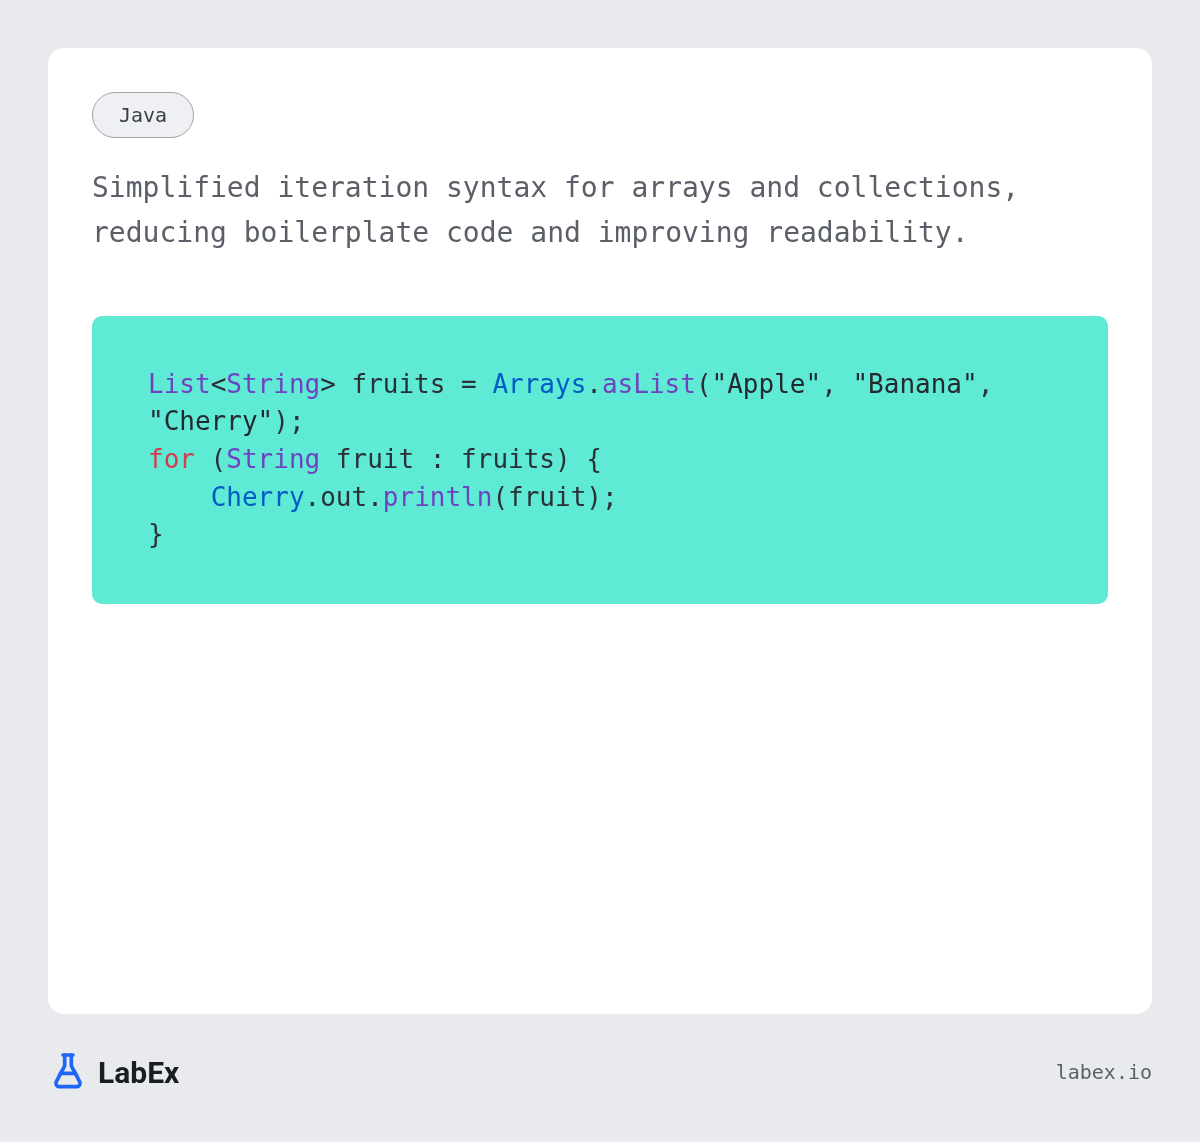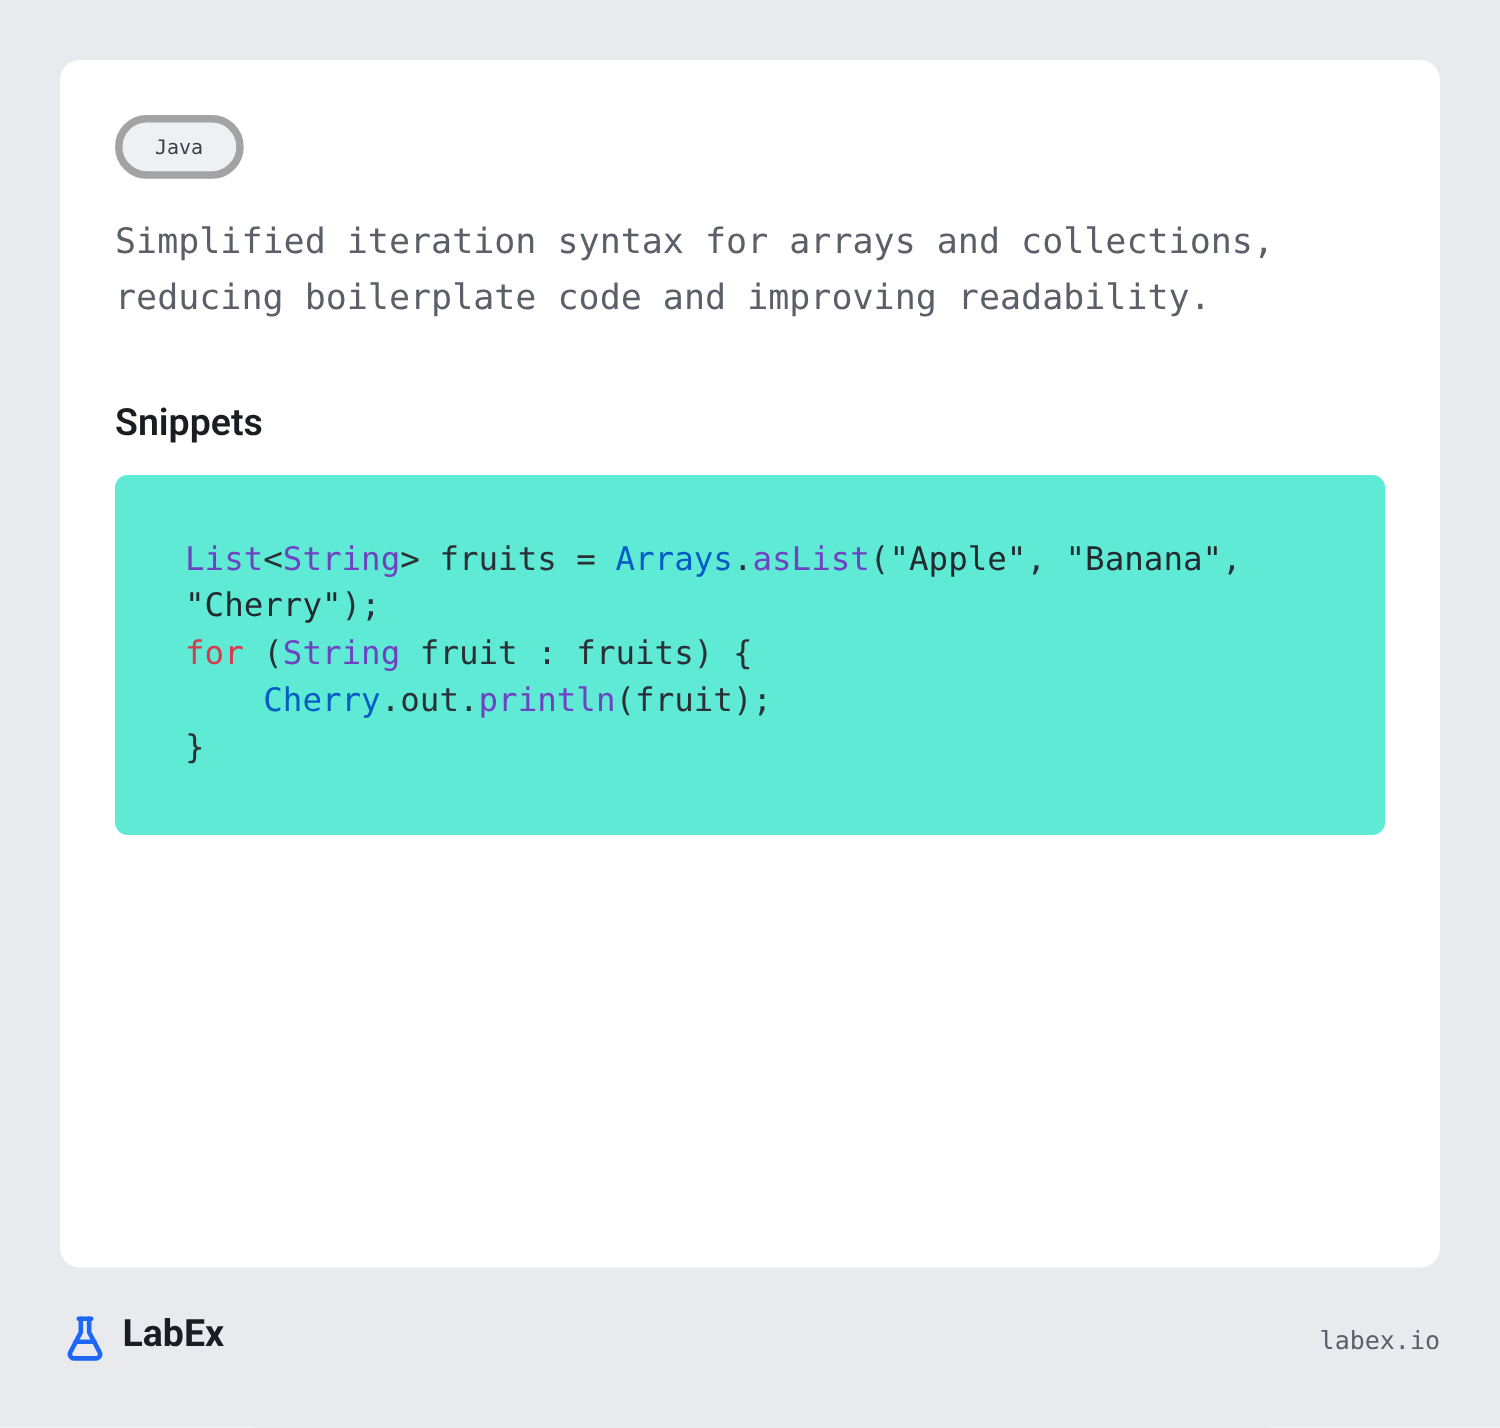--- a/index.html
+++ b/index.html
@@ -17,25 +17,25 @@
     border-radius: 16px;
     padding: 44px;
     flex: 1;
     display: flex;
     flex-direction: column;
   }
   .badge {
     display: inline-block;
     align-self: flex-start;
     background: #eef0f3;
-    border: 6px solid #a3a3a3;
+    border: 1px solid #a3a3a3;
     border-radius: 999px;
     padding: 10px 26px;
     font-family: ui-monospace, "SFMono-Regular", Menlo, Consolas, monospace;
-    font-size: 16px;
+    font-size: 20px;
     color: #3b3f46;
     margin-bottom: 28px;
   }
   .title {
     font-size: 70px;
     font-weight: 300;
     color: #1a1d21;
     letter-spacing: -0.5px;
     margin-bottom: 42px;
     line-height: 1.1;
@@ -70,20 +70,21 @@
   .tok-keyword { color: #d73a49; }
   .tok-string { color: #24292e; }
   .footer {
     display: flex;
     justify-content: space-between;
     align-items: center;
     padding-top: 36px;
   }
   .brand {
     display: flex;
+    align-items: center;
     gap: 10px;
   }
   .brand-name {
     font-size: 30px;
     font-weight: 700;
     color: #1a1d21;
   }
   .brand-url {
     font-family: ui-monospace, "SFMono-Regular", Menlo, Consolas, monospace;
     font-size: 20px;
@@ -93,21 +94,20 @@
     width: 40px;
     height: 40px;
   }
 </style>
 </head>
 <body>
 
 <div class="card">
   <span class="badge">Java</span>
   <p class="description">Simplified iteration syntax for arrays and collections, reducing boilerplate code and improving readability.</p>
-  <h2 class="section-heading">Snippets</h2>
   <pre class="code-block" id="code-block"><span class="tok-type">List</span><span>&lt;</span><span class="tok-type">String</span><span>&gt; fruits = </span><span class="tok-builtin">Arrays</span><span>.</span><span class="tok-call">asList</span><span>(</span><span class="tok-string">"Apple"</span><span>, </span><span class="tok-string">"Banana"</span><span>, </span><span class="tok-string">"Cherry"</span><span>);
 </span><span class="tok-keyword">for</span><span> (</span><span class="tok-type">String</span><span> fruit : fruits) {
     </span><span class="tok-builtin">Cherry</span><span>.out.</span><span class="tok-call">println</span><span>(fruit);
 }</span></pre>
 </div>
 
 <div class="footer">
   <div class="brand">
     <span>
       <svg class="flask-icon" viewBox="0 0 24 24" fill="none" stroke-width="2.2" stroke-linecap="round" stroke-linejoin="round" id="flask-svg" stroke="#1e66f5">

